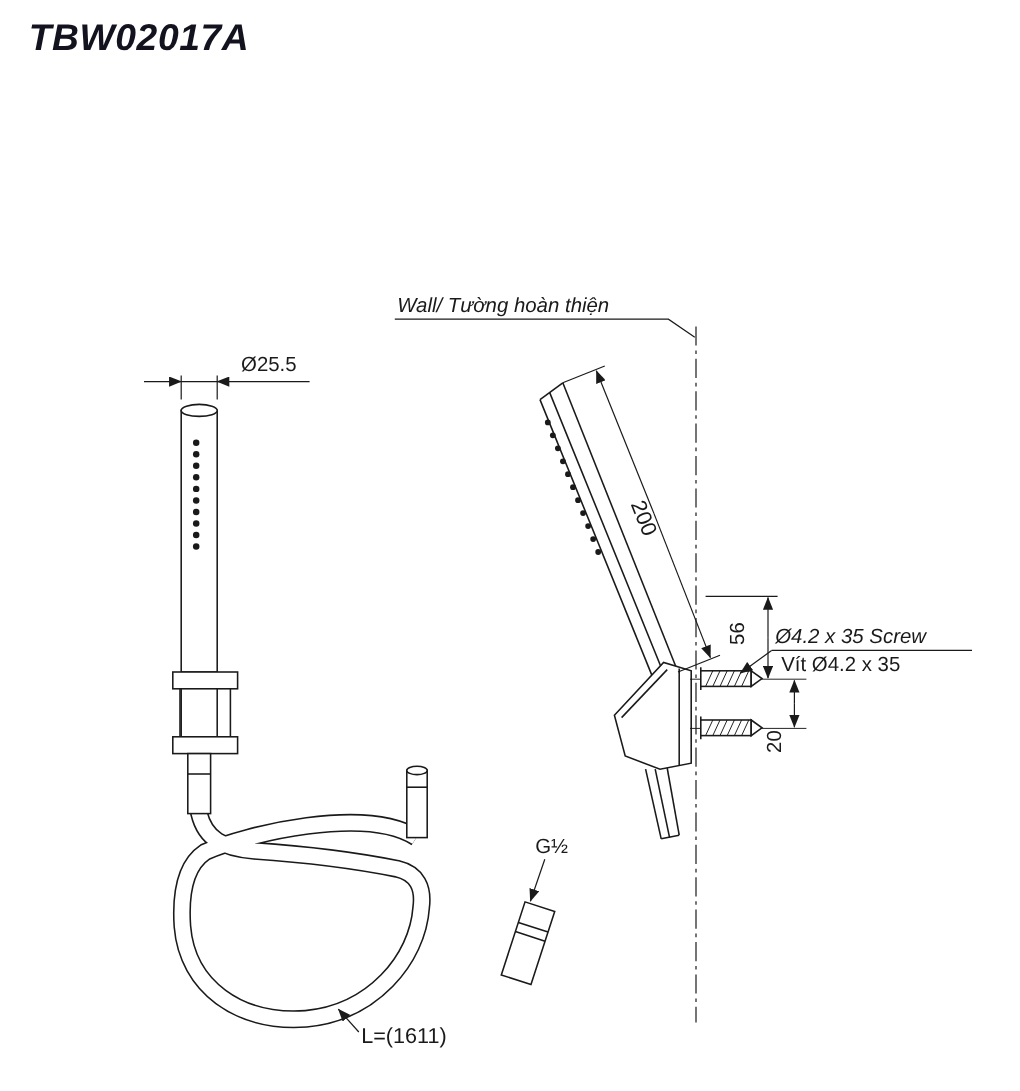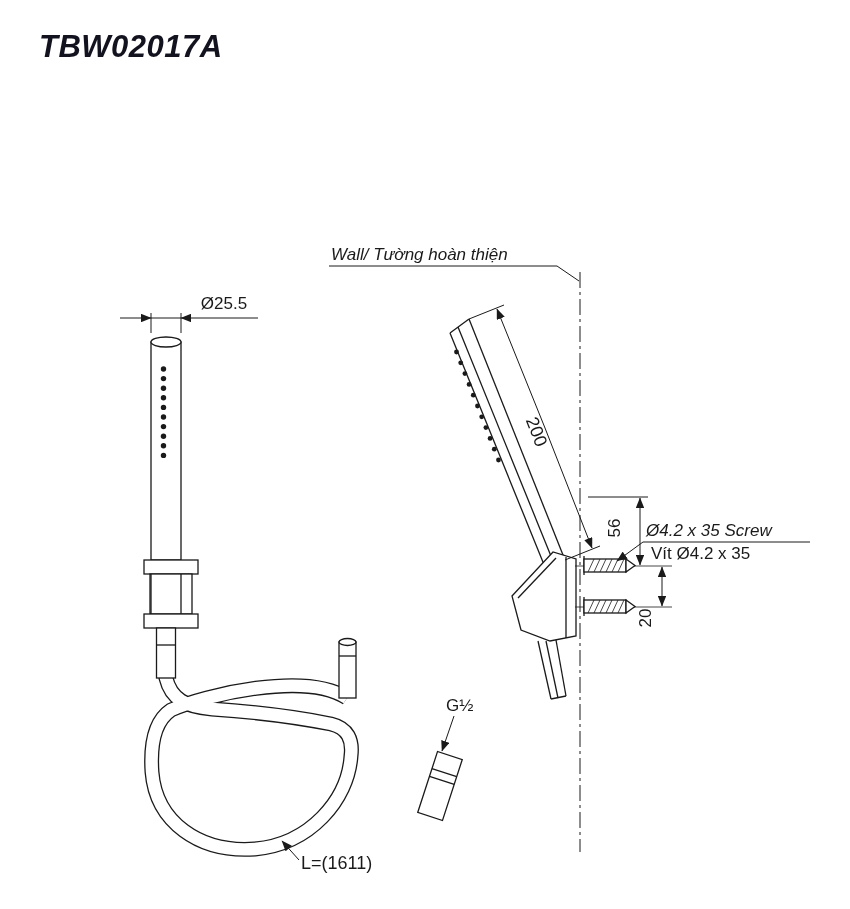--- a/index.html
+++ b/index.html
@@ -1,21 +1,21 @@
 <!DOCTYPE html>
 <html><head>
 <meta charset="utf-8">
 <style>
   html,body{margin:0;padding:0;background:#ffffff;}
   .page{
     position:relative;width:850px;height:909px;background:#ffffff;
     font-family:"Liberation Sans", sans-serif;overflow:hidden;
   }
   .title{
-    position:absolute;left:24px;top:14px;margin:15px;
+    position:absolute;left:24px;top:14px;margin:0;
     font-size:31px;font-weight:800;font-style:italic;letter-spacing:.5px;
     color:#13131f;
   }
   svg{position:absolute;left:0;top:0;}
   svg text{fill:#1a1a1a;}
   .dim{font-size:17px;}
   .dim-big{font-size:18px;}
   .lbl{font-size:17px;}
   .it{font-style:italic;}
   .ln{stroke:#1a1a1a;stroke-width:1.3;fill:none;}

